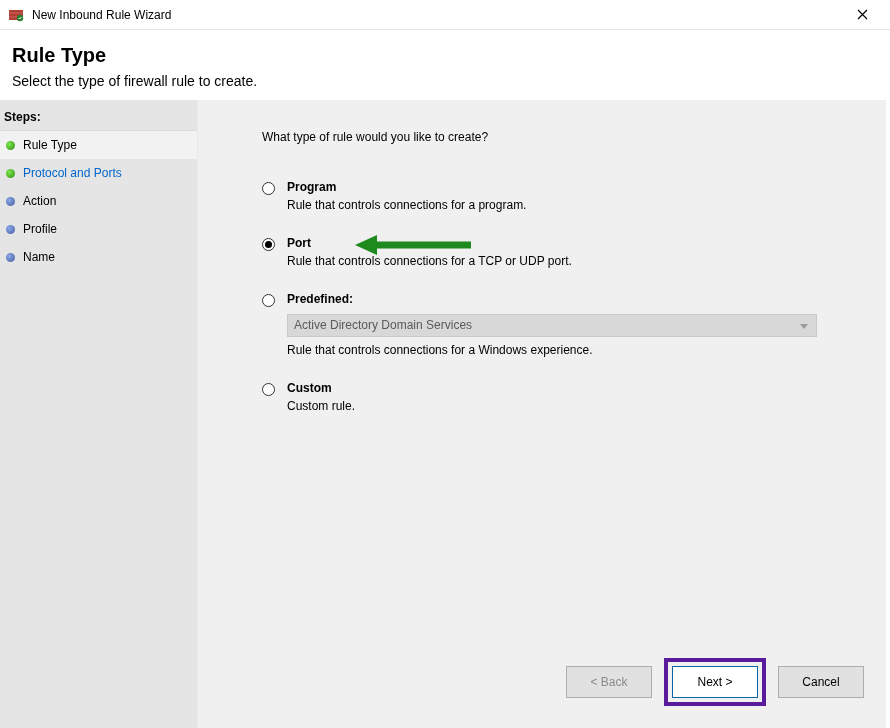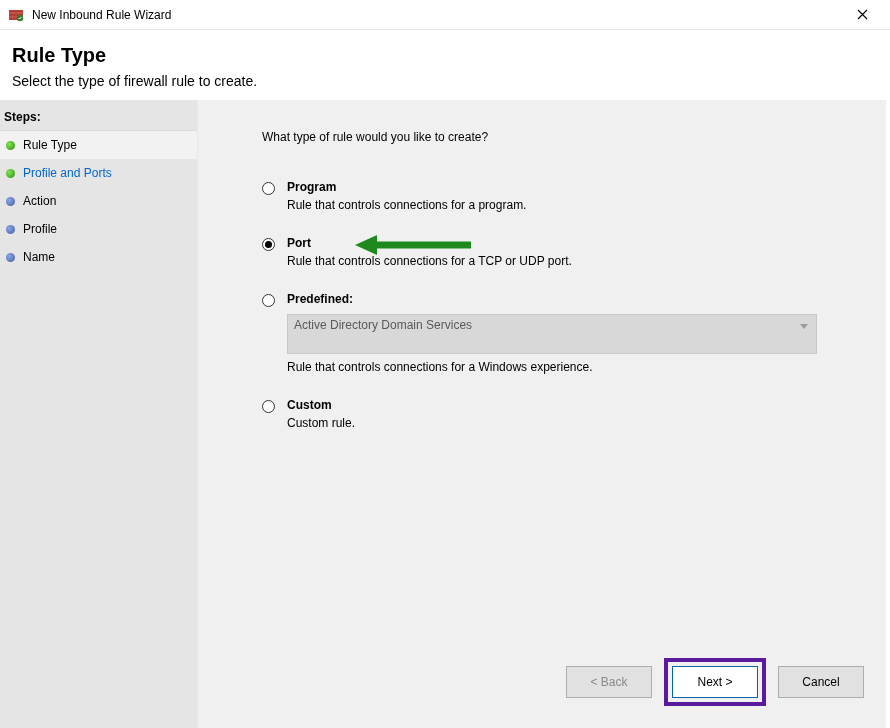--- a/index.html
+++ b/index.html
@@ -77,21 +77,21 @@
       flex-shrink:0;
     }
     .radio.checked::after {
       content:""; position:absolute; top:2px; left:2px; width:7px; height:7px;
       background:#000; border-radius:50%;
     }
     .opt-body { display:flex; flex-direction:column; }
     .opt-title { font-weight:bold; font-size:12px; position:relative; }
     .opt-desc { font-size:12px; color:#000; margin-top:4px; }
     .predef-select {
-      margin-top:8px; height:40px; width:530px; background:#d8d8d8;
+      margin-top:8px; height:23px; width:530px; background:#d8d8d8;
       border:1px solid #c8c8c8; color:#5a5a5a; padding:3px 6px;
       font-size:12px; position:relative;
     }
     .predef-select::after{
       content:""; position:absolute; right:8px; top:9px;
       border-left:4px solid transparent; border-right:4px solid transparent;
       border-top:5px solid #9a9a9a;
     }
     .arrow {
       position:absolute; left:66px; top:-4px;
@@ -141,21 +141,21 @@
 
 <div class="body">
   <div class="sidebar">
     <div class="steps-label">Steps:</div>
     <div class="step-item selected">
       <span class="bullet green"></span>
       <span>Rule Type</span>
     </div>
     <div class="step-item link">
       <span class="bullet green"></span>
-      <span>Profile and Ports</span>
+      <span>Protocol and Ports</span>
     </div>
     <div class="step-item">
       <span class="bullet blue"></span>
       <span>Action</span>
     </div>
     <div class="step-item">
       <span class="bullet blue"></span>
       <span>Profile</span>
     </div>
     <div class="step-item">

